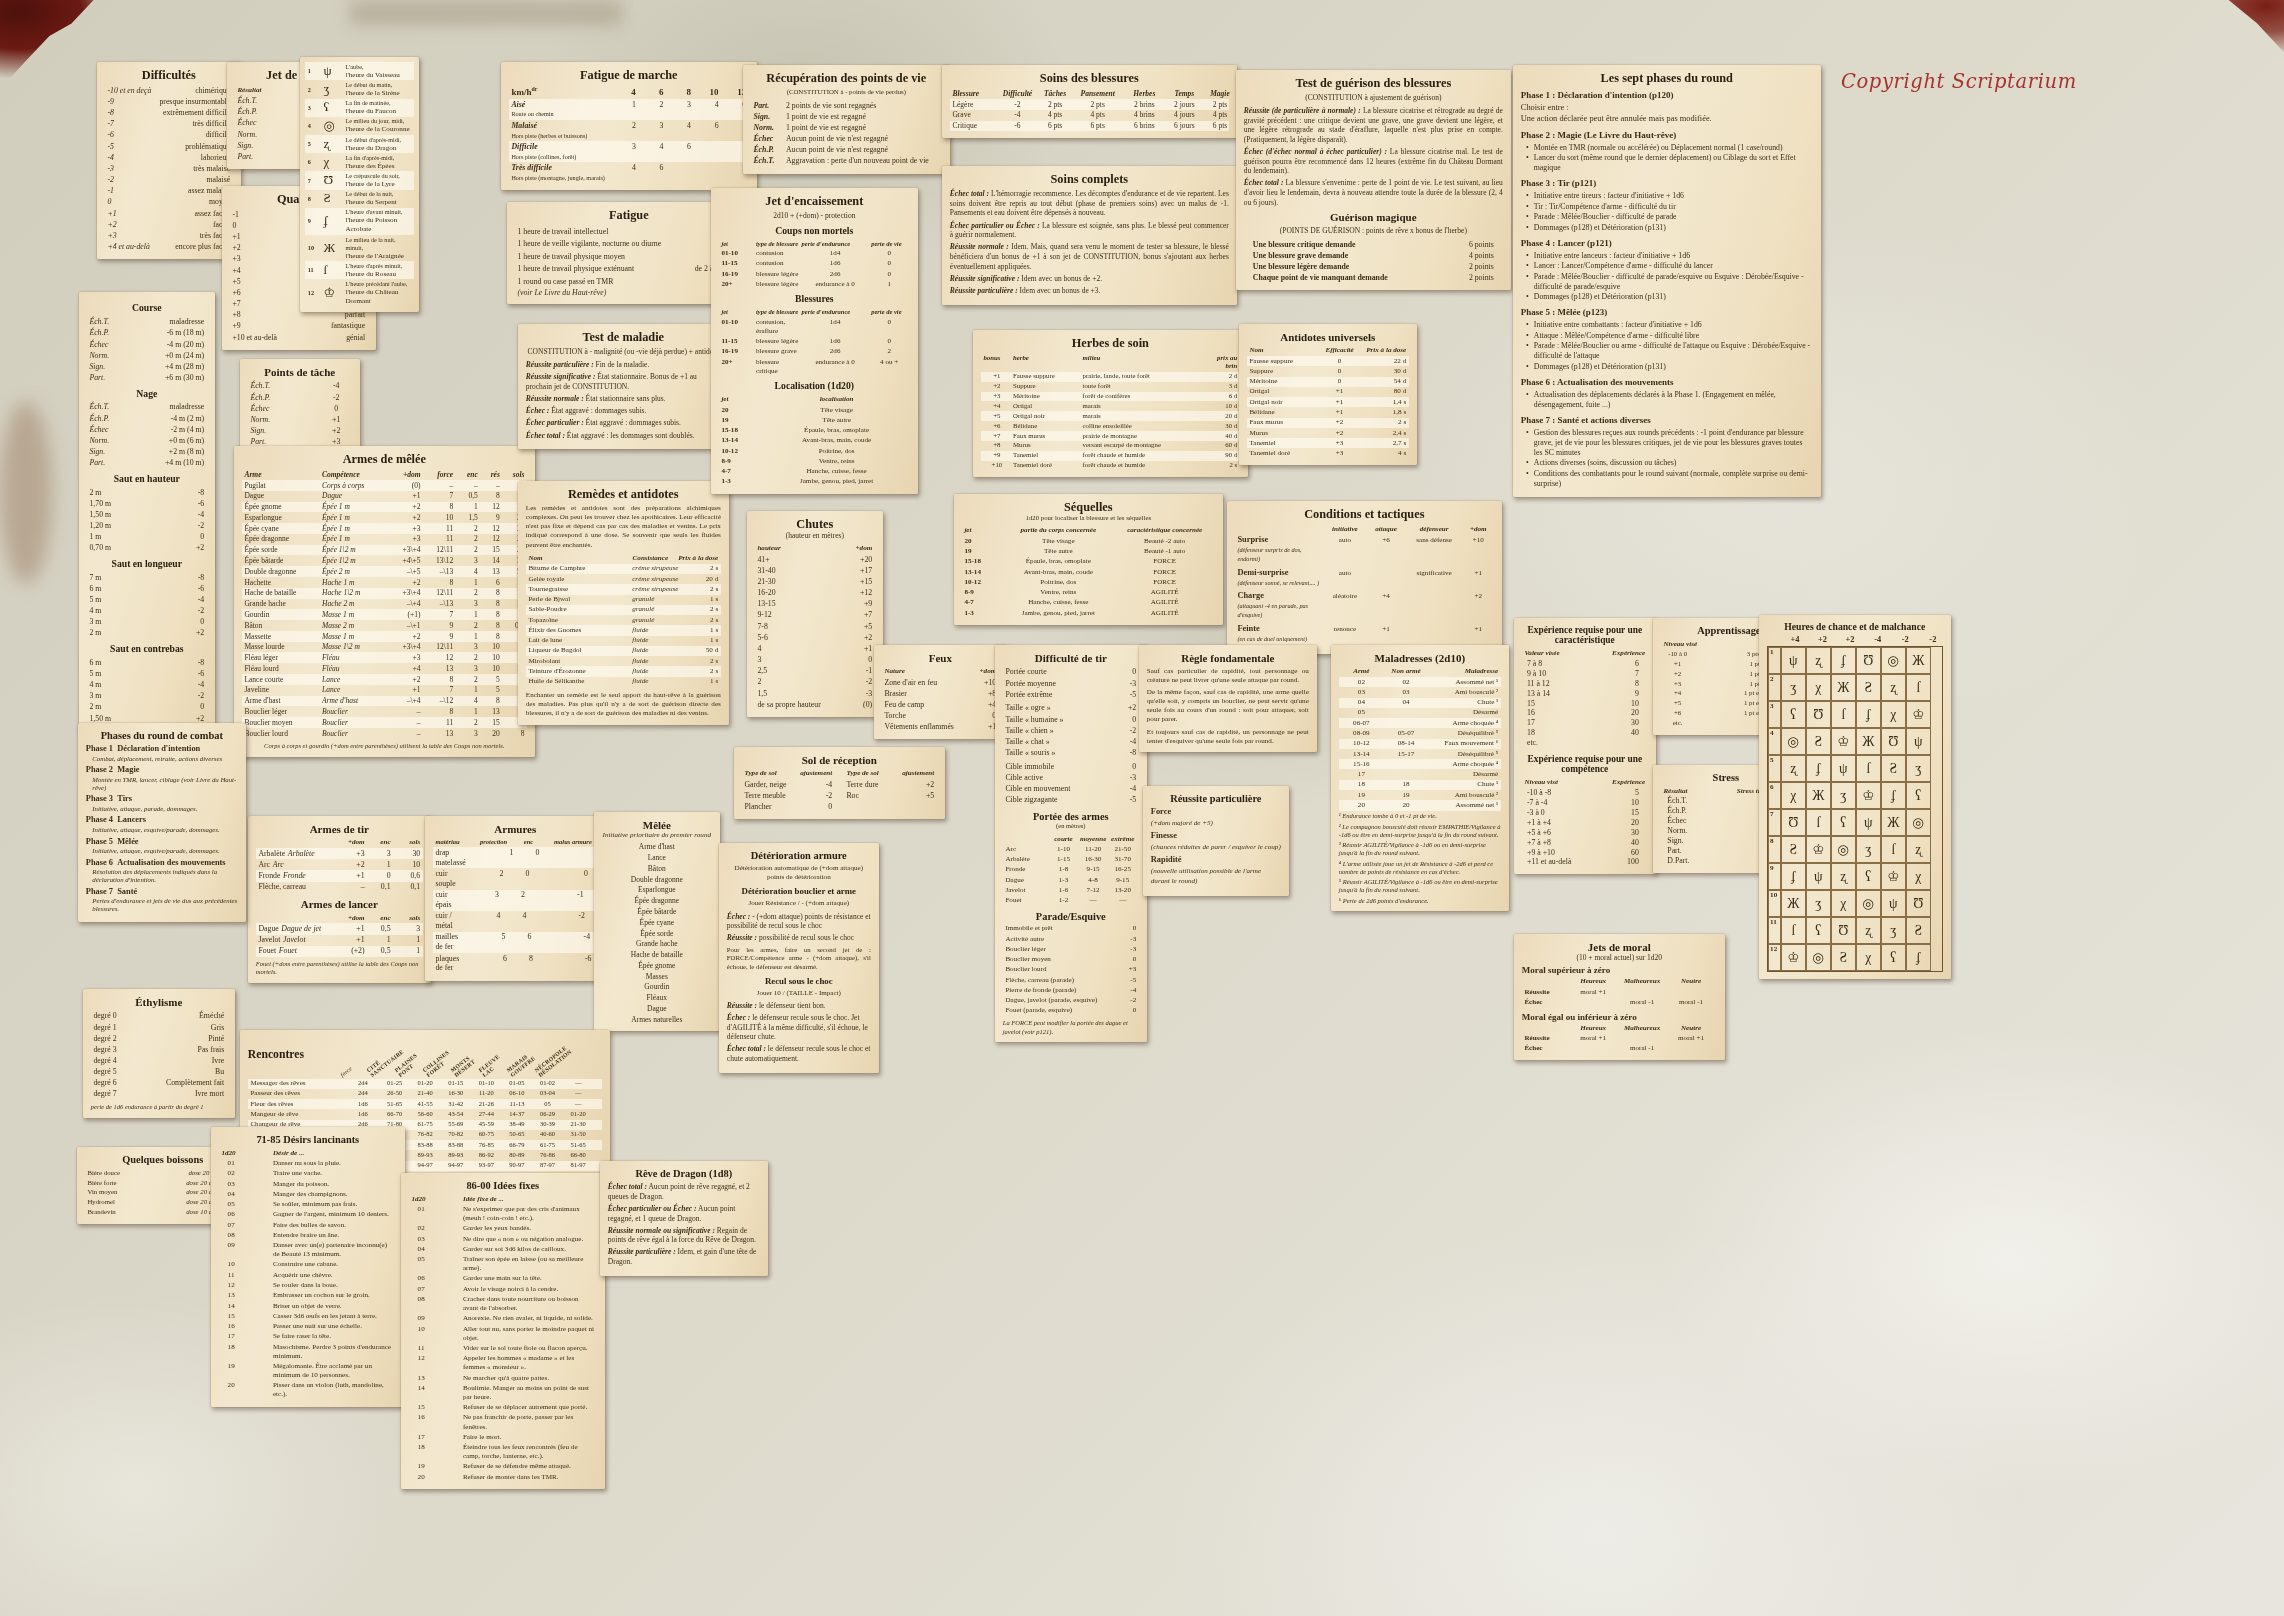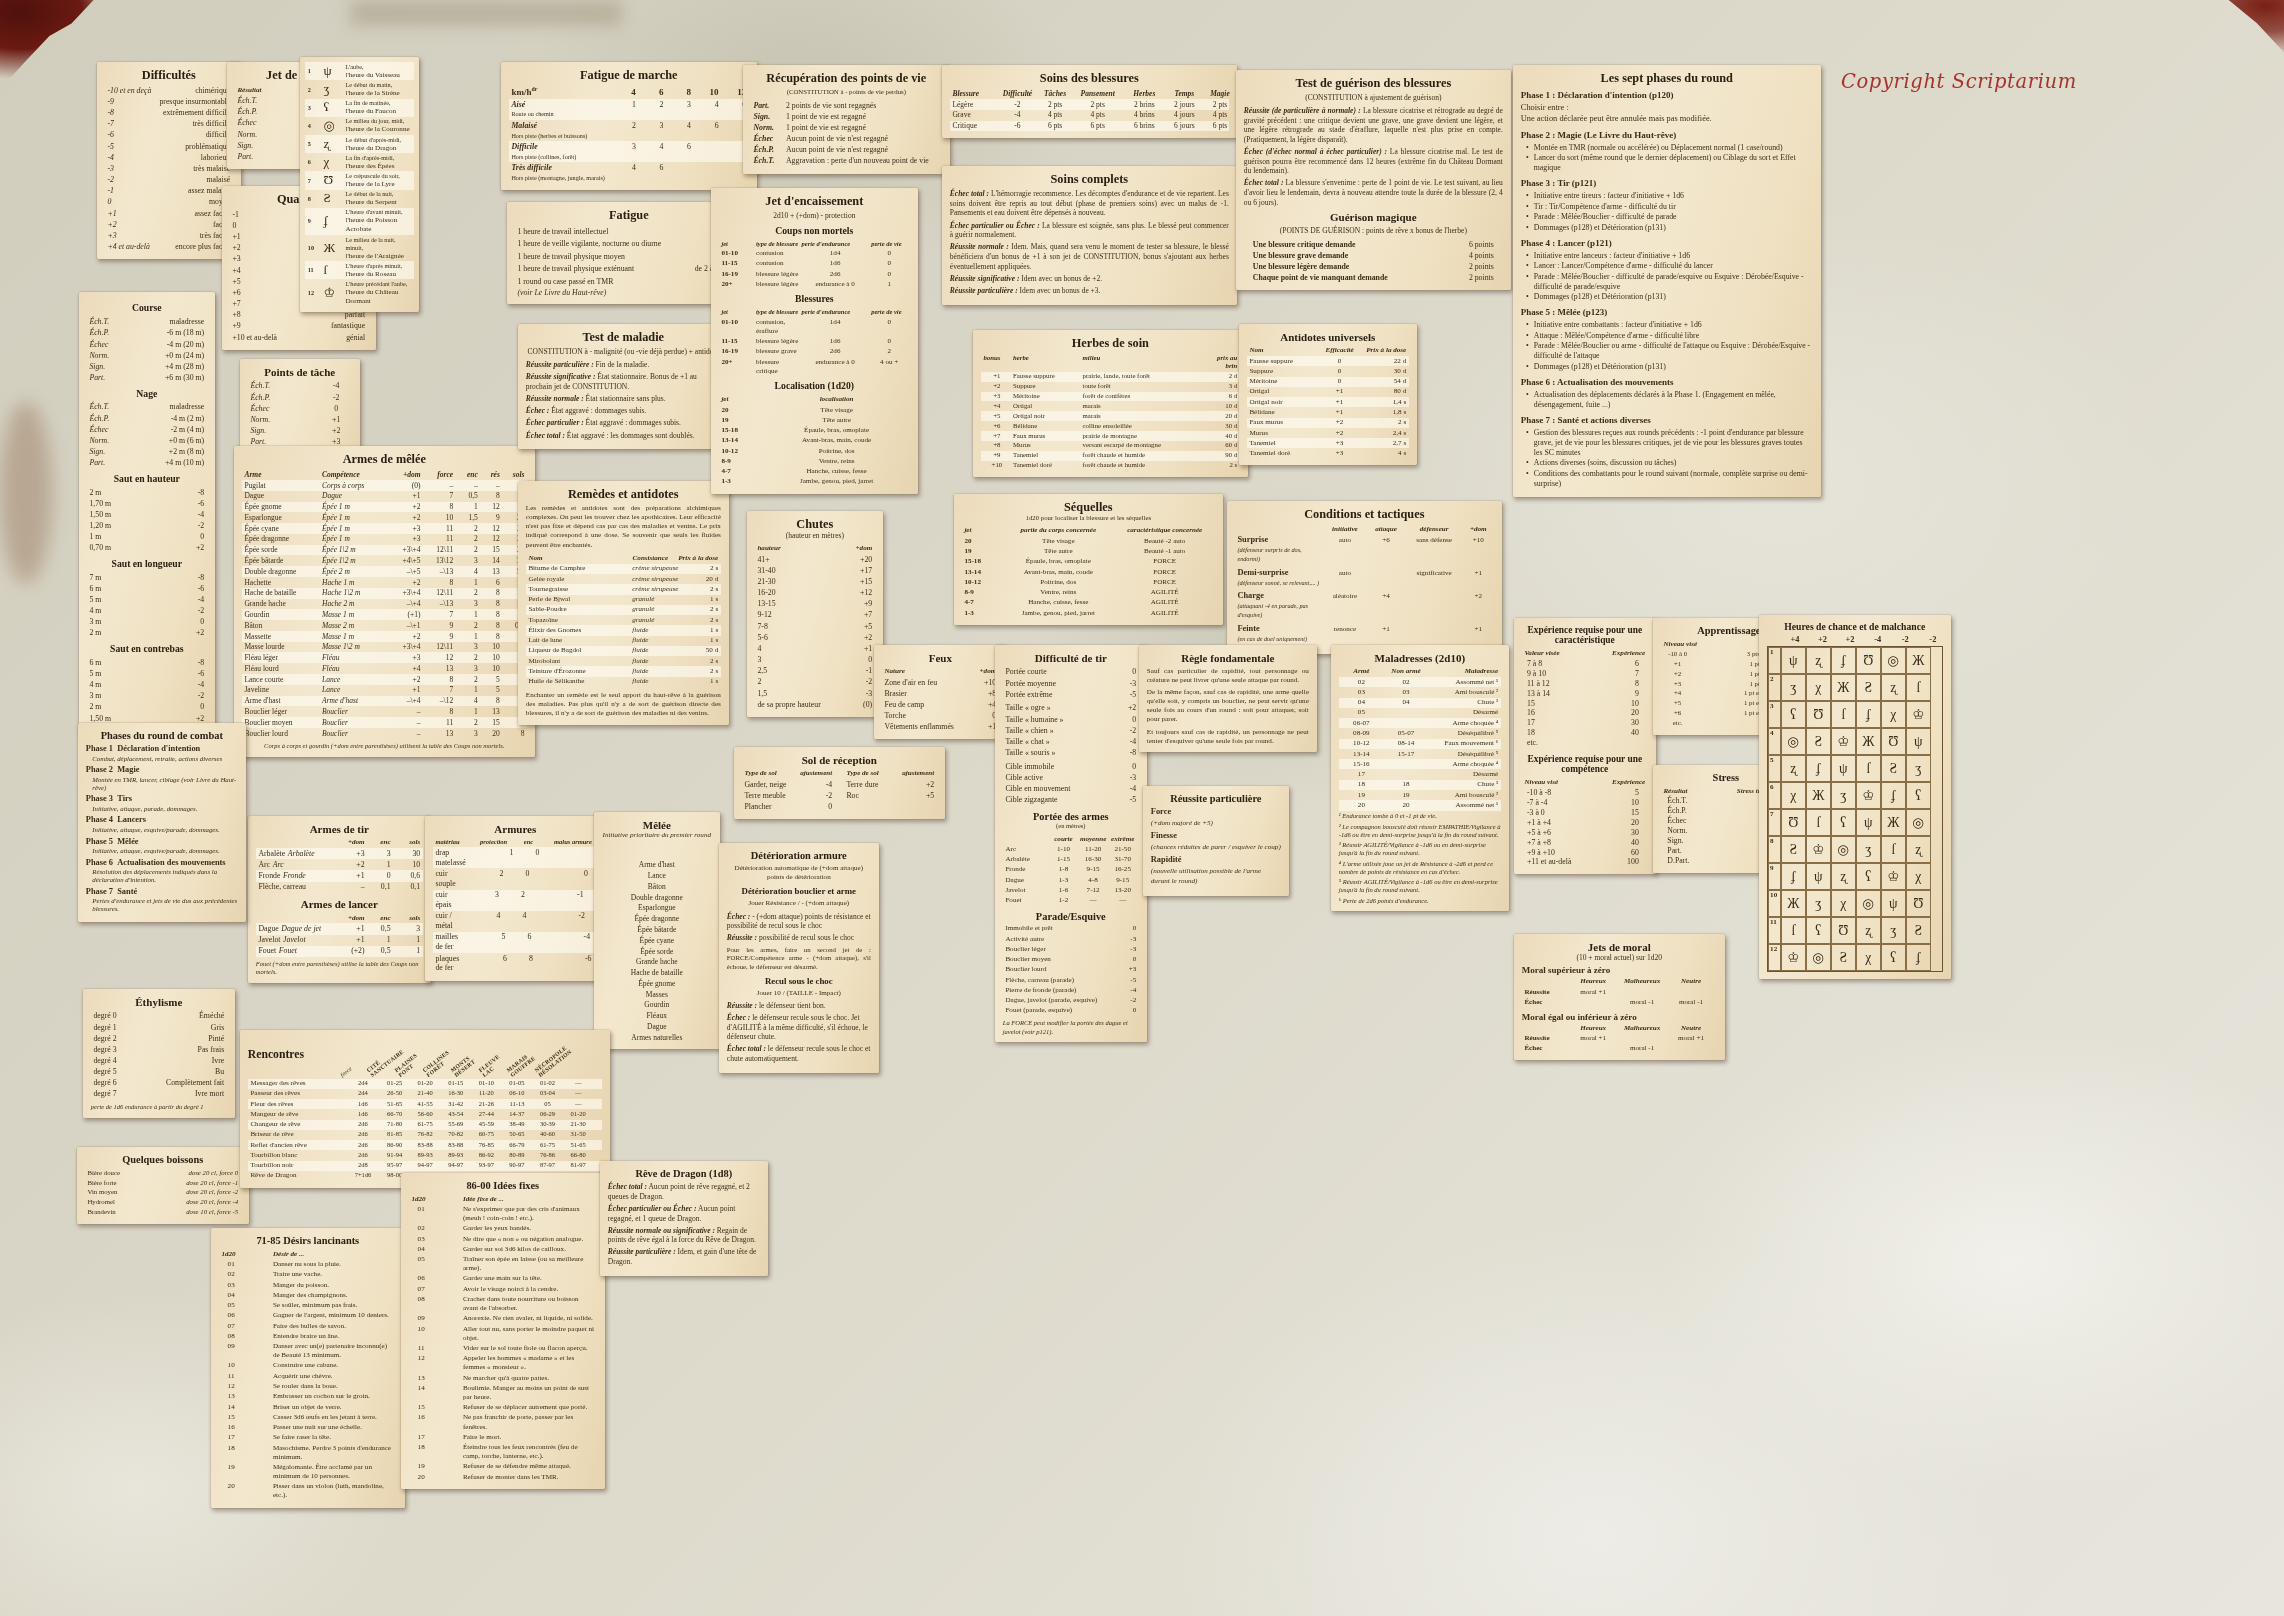--- a/index.html
+++ b/index.html
@@ -23,21 +23,21 @@
   .stain-left{left:0;top:402px;width:52px;height:182px;background:rgba(118,72,40,.30);filter:blur(9px);border-radius:50%;}
   .stain-top{left:350px;top:0;width:272px;height:26px;background:rgba(108,90,60,.25);filter:blur(7.8px);}
   .copyright{position:absolute;left:1841px;top:70px;font-family:"DejaVu Serif",serif;
     font-style:italic;font-size:19.5px;color:#a8322c;letter-spacing:0.6px;}
   .card{position:absolute;padding:6.5px 7.8px;font-size:7.8px;line-height:1.28;
     background:linear-gradient(105deg,#ecdbbb 0%,#f3e8cf 38%,#efe1c2 72%,#e7d4b0 100%);
     box-shadow:1.6px 2.3px 4.5px rgba(60,40,20,.38), 0 0 0 0.6px rgba(150,120,70,.25);
     border-radius:1.9px;}
   .card h3{margin:0 0 3.2px;text-align:center;font-size:12.3px;font-weight:bold;color:#2a2012;line-height:1.1;}
   .card h4{margin:3.9px 0 1.9px;text-align:center;font-size:9.7px;font-weight:bold;color:#2a2012;}
-  .sub{text-align:center;font-style:italic;font-size:7.1px;margin-bottom:20px;}
+  .sub{text-align:center;font-style:italic;font-size:7.1px;margin-bottom:2px;}
   .subn{text-align:center;font-size:7.5px;margin-bottom:3.2px;}
   .hdr{font-style:italic;font-weight:bold;font-size:7.1px;}
   .foot{font-style:italic;font-size:6.5px;margin-top:3.2px;}
   .r2{display:flex;justify-content:space-between;gap:6.5px;padding:0.6px 2.6px;}
   .striped2 > div:nth-of-type(odd){background:rgba(255,252,242,.62);}
   .grow{display:grid;align-items:baseline;padding:0.6px 2.6px;column-gap:2.6px;}
   .num{text-align:right;}
   .ctr{text-align:center;}
   .it{font-style:italic;}
   .bold{font-weight:bold;}
@@ -2515,21 +2515,21 @@
         <span class="ctr">98-00</span>
         <span class="ctr">98-00</span>
         <span class="ctr">98-00</span>
         <span class="ctr">98-00</span>
         <span class="ctr">98-00</span>
         <span class="ctr">98-00</span>
       </div>
       </div>
   </div>
 
-  <div class="card" style="left:211px;top:1228px;width:178px">
+  <div class="card" style="left:211px;top:1127px;width:178px">
     <h3 style="font-size:10.4px">71-85 Désirs lancinants</h3>
     <div class="grow desir-row hdr">
       <span>1d20</span>
       <span>Désir de ...</span>
     </div>
     <div>
 
     <div class="grow desir-row">
           <span class="ctr">01</span>
           <span>Danser nu sous la pluie.</span>

